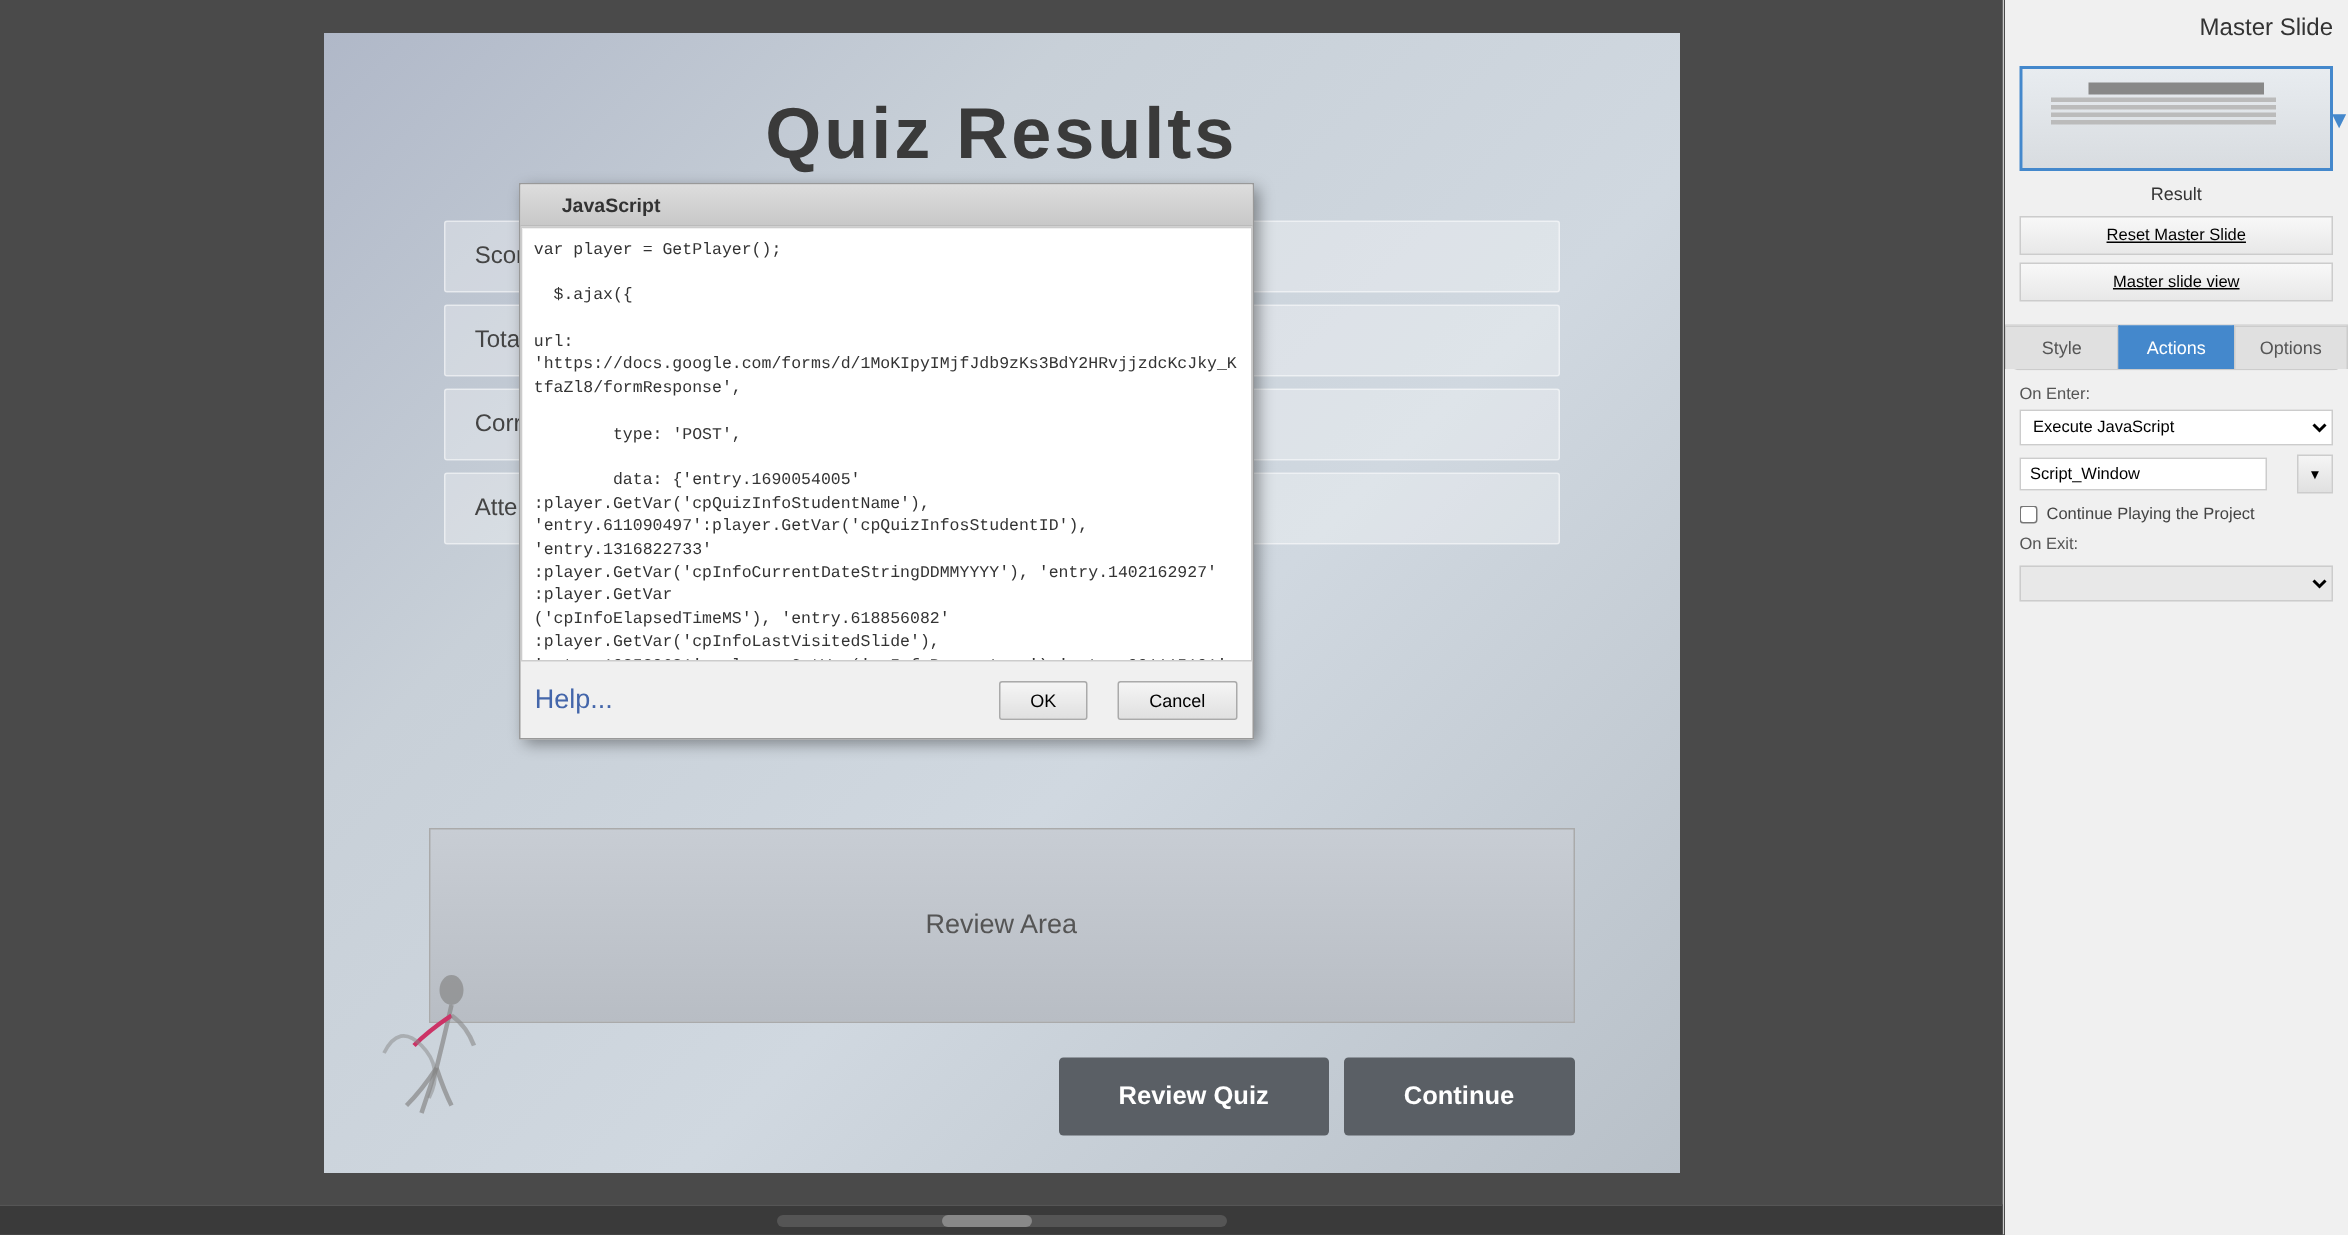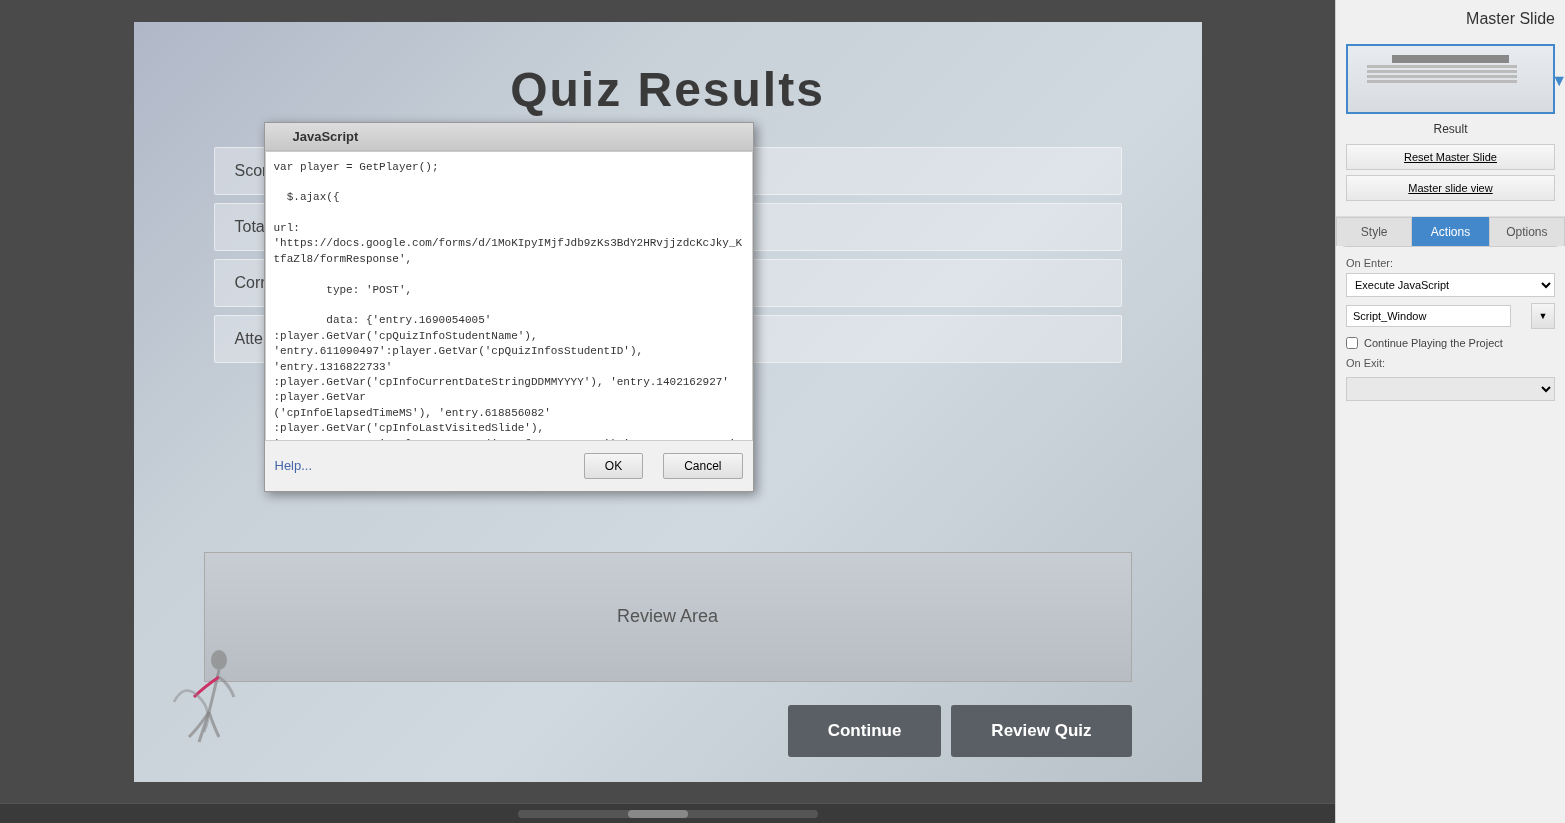--- a/index.html
+++ b/index.html
@@ -25,21 +25,21 @@
     .slide-canvas {
       flex: 1;
       display: flex;
       justify-content: center;
       align-items: center;
       padding: 20px;
       position: relative;
     }
 
     .slide-content {
-      width: 1068px;
+      width: 904px;
       height: 760px;
       background: linear-gradient(135deg, #b0b8c8 0%, #c8d0d8 30%, #d0d8e0 60%, #b8c0c8 100%);
       position: relative;
       overflow: hidden;
     }
 
     .slide-title {
       text-align: center;
       padding-top: 40px;
       font-size: 48px;
@@ -188,21 +188,21 @@
 
     .dialog-footer {
       display: flex;
       justify-content: space-between;
       align-items: center;
       padding: 8px 10px 12px;
     }
 
     .help-link {
       color: #4466aa;
-      font-size: 13px;
+      font-size: 18px;
       text-decoration: none;
       cursor: pointer;
     }
 
     .dialog-btns {
       display: flex;
       gap: 20px;
     }
 
     .dialog-btn {
@@ -414,22 +414,22 @@
         <div class="info-box">Total Questions: {cpQuizInfoTotalQuestions}</div>
         <div class="info-box">Correct Answers: {cpQuizInfoTotalCorrectAnswers}</div>
         <div class="info-box">Attempts: {cpQuizInfoAttempts}</div>
       </div>
 
       <div class="review-area-container">
         <span class="review-area-label">Review Area</span>
       </div>
 
       <div class="slide-buttons">
+        <button class="slide-btn">Review Quiz</button>
         <button class="slide-btn">Continue</button>
-        <button class="slide-btn">Review Quiz</button>
       </div>
 
       <div class="deco-figure">
         <svg width="80" height="120" viewBox="0 0 80 120">
 
           <ellipse cx="55" cy="18" rx="8" ry="10" fill="#888" opacity="0.7"></ellipse>
           <path d="M55 28 Q50 50 45 70 Q40 85 35 100" stroke="#888" stroke-width="3" fill="none" opacity="0.7"></path>
           <path d="M55 35 Q40 45 30 55" stroke="#cc3366" stroke-width="3" fill="none"></path>
           <path d="M55 35 Q65 42 70 55" stroke="#888" stroke-width="3" fill="none" opacity="0.6"></path>
           <path d="M45 70 Q35 85 25 95" stroke="#888" stroke-width="3" fill="none" opacity="0.7"></path>

